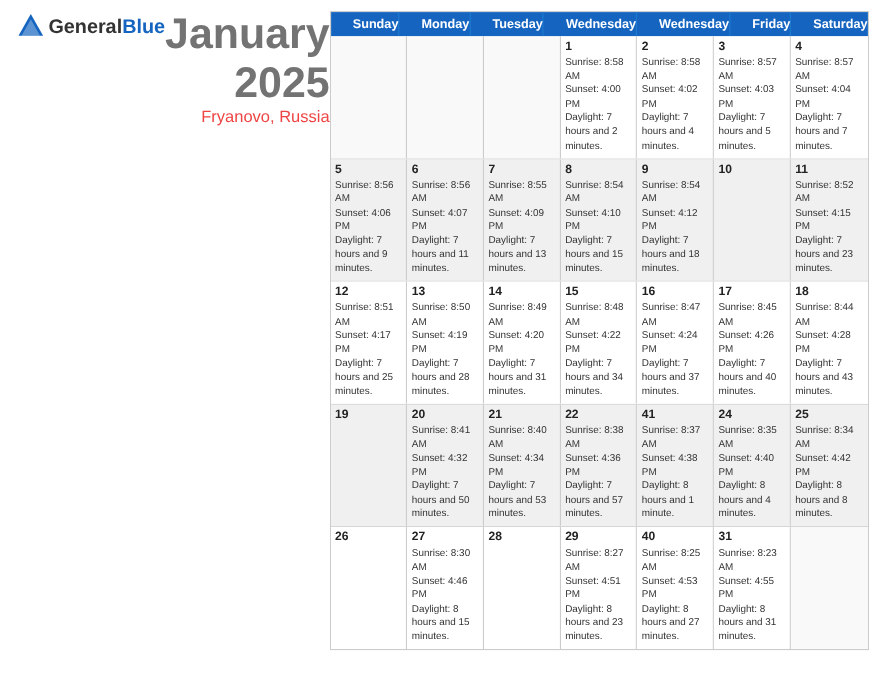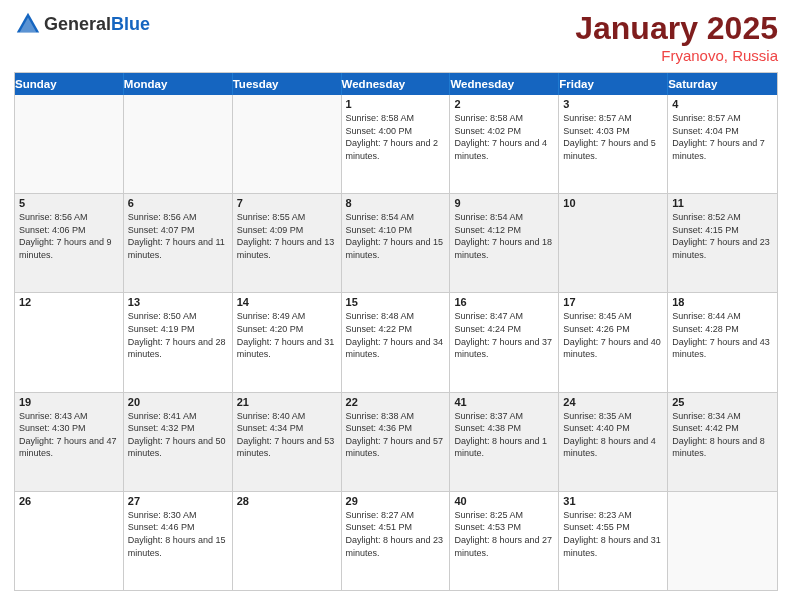--- a/index.html
+++ b/index.html
@@ -8,21 +8,20 @@
       background: #fff;
       width: 792px;
       height: 612px;
       overflow: hidden;
     }
     .container {
       width: 792px;
       height: 601px;
       padding: 10px 14px;
       display: flex;
-      flex-direction: column;
     }
     .header {
       display: flex;
       justify-content: space-between;
       align-items: flex-start;
       margin-bottom: 8px;
     }
     .logo {
       display: flex;
       align-items: center;
@@ -39,23 +38,23 @@
     }
     .logo-icon {
       width: 28px;
       height: 28px;
       margin-right: 2px;
     }
     .title-block {
       text-align: right;
     }
     .month-title {
-      font-size: 32px;
-      font-weight: bold;
-      color: #7f1d1d;
+      font-size: 39px;
+      font-weight: bold;
+      color: #737373;
     }
     .location {
       font-size: 15px;
       color: #ef4444;
     }
     .calendar {
       flex: 1;
       display: flex;
       flex-direction: column;
       border: 1px solid #ccc;
@@ -63,22 +62,23 @@
     .cal-header {
       display: grid;
       grid-template-columns: repeat(7, 1fr);
       background: #1565c0;
     }
     .cal-header-cell {
       color: #fff;
       font-size: 11.5px;
       font-weight: bold;
       padding: 5px 0;
-      text-align: left;
+      text-align: center;
       border-right: 1px solid #1e7ad1;
+      margin-left: 20px;
     }
     .cal-header-cell:last-child { border-right: none; }
     .cal-body {
       flex: 1;
       display: flex;
       flex-direction: column;
     }
     .cal-row {
       display: grid;
       grid-template-columns: repeat(7, 1fr);
@@ -188,20 +188,21 @@
             <div class="day-num">10</div>
           </div>
           <div class="cal-cell shaded">
             <div class="day-num">11</div>
             <div class="cell-text">Sunrise: 8:52 AM<br>Sunset: 4:15 PM<br>Daylight: 7 hours and 23 minutes.</div>
           </div>
         </div>
         <div class="cal-row">
           <div class="cal-cell">
             <div class="day-num">12</div>
+            <div class="cell-text">Sunrise: 8:51 AM<br>Sunset: 4:17 PM<br>Daylight: 7 hours and 25 minutes.</div>
           </div>
           <div class="cal-cell">
             <div class="day-num">13</div>
             <div class="cell-text">Sunrise: 8:50 AM<br>Sunset: 4:19 PM<br>Daylight: 7 hours and 28 minutes.</div>
           </div>
           <div class="cal-cell">
             <div class="day-num">14</div>
             <div class="cell-text">Sunrise: 8:49 AM<br>Sunset: 4:20 PM<br>Daylight: 7 hours and 31 minutes.</div>
           </div>
           <div class="cal-cell">
@@ -217,21 +218,20 @@
             <div class="cell-text">Sunrise: 8:45 AM<br>Sunset: 4:26 PM<br>Daylight: 7 hours and 40 minutes.</div>
           </div>
           <div class="cal-cell">
             <div class="day-num">18</div>
             <div class="cell-text">Sunrise: 8:44 AM<br>Sunset: 4:28 PM<br>Daylight: 7 hours and 43 minutes.</div>
           </div>
         </div>
         <div class="cal-row">
           <div class="cal-cell shaded">
             <div class="day-num">19</div>
-            <div class="cell-text">Sunrise: 8:43 AM<br>Sunset: 4:30 PM<br>Daylight: 7 hours and 47 minutes.</div>
           </div>
           <div class="cal-cell shaded">
             <div class="day-num">20</div>
             <div class="cell-text">Sunrise: 8:41 AM<br>Sunset: 4:32 PM<br>Daylight: 7 hours and 50 minutes.</div>
           </div>
           <div class="cal-cell shaded">
             <div class="day-num">21</div>
             <div class="cell-text">Sunrise: 8:40 AM<br>Sunset: 4:34 PM<br>Daylight: 7 hours and 53 minutes.</div>
           </div>
           <div class="cal-cell shaded">

